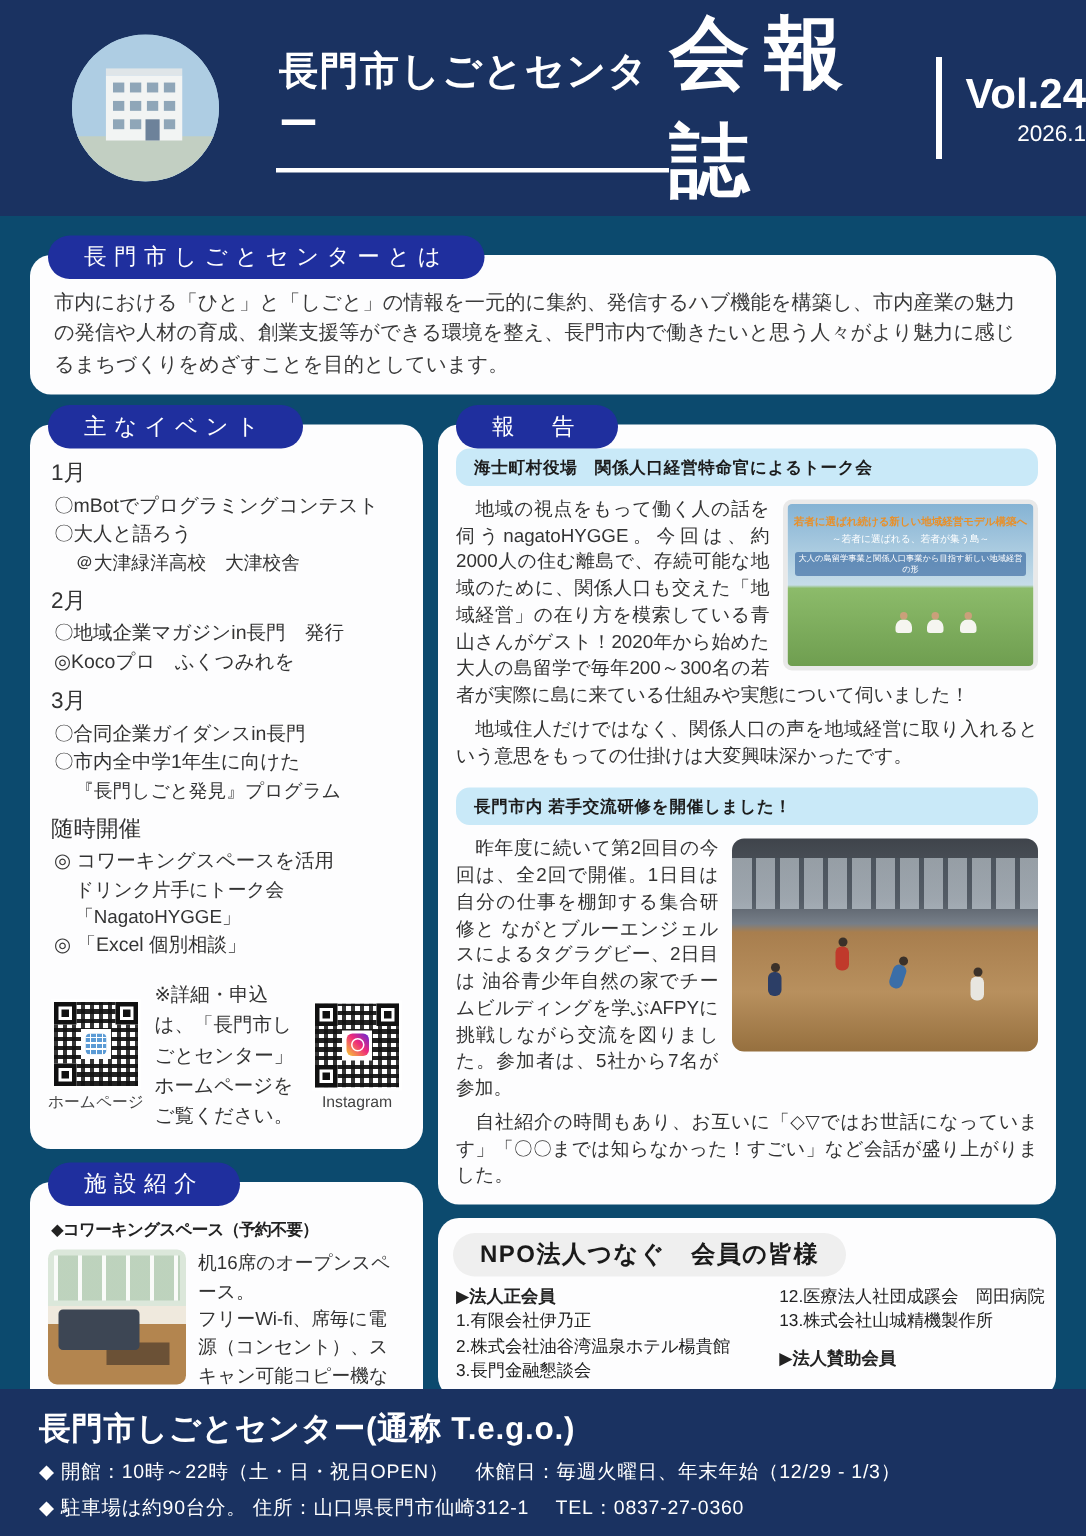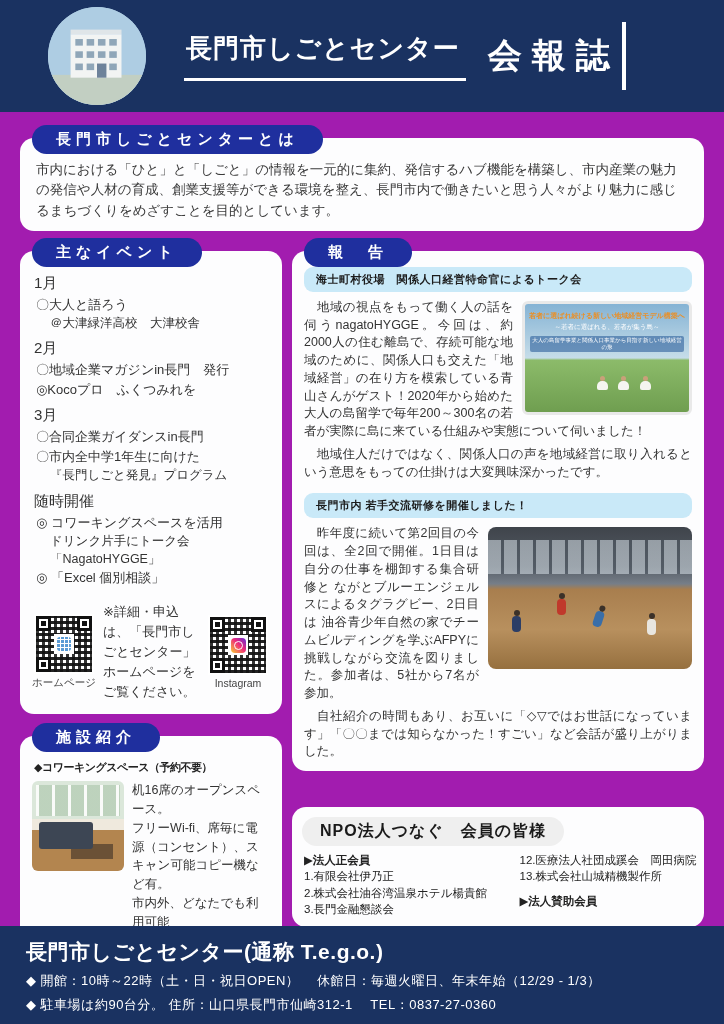--- a/index.html
+++ b/index.html
@@ -1,44 +1,44 @@
 <!DOCTYPE html>
 <html><head>
 <meta charset="utf-8">
 <style>
   * { box-sizing: border-box; margin: 0; padding: 0; }
   html,body { width:724px; height:1024px; }
   body { font-family:"Liberation Sans","DejaVu Sans",sans-serif; color:#333; }
-  .page { width:724px; height:1024px; overflow:hidden; display:flex; flex-direction:column; background:#a21caf; }
+  .page { width:724px; height:1024px; overflow:hidden; display:flex; flex-direction:column; background:#0c4a6e; }
 
   
   .masthead { flex:0 0 112px; background:#1a3261; display:flex; align-items:center; padding-left:48px; }
   .m-circle { width:98px; height:98px; border-radius:50%; overflow:hidden; flex:0 0 98px; background:#aecde3; }
   .m-circle svg { display:block; width:100%; height:100%; }
   .m-org { margin-left:38px; color:#fff; font-size:26px; font-weight:600; letter-spacing:1px;
            padding:0 6px 12px 2px; border-bottom:3px solid #fff; }
-  .m-pub { color:#fff; font-size:34px; font-weight:600; letter-spacing:10px; margin-left:22px; }
+  .m-pub { color:#fff; font-size:53px; font-weight:600; letter-spacing:10px; }
   .m-bar { width:4px; height:68px; background:#fff; margin:0 16px 0 2px; }
   .m-volblock { display:flex; flex-direction:column; align-items:flex-end; color:#fff; }
   .m-vol { font-size:28px; font-weight:600; }
   .m-date { font-size:15px; margin-top:2px; }
 
   
   main { flex:1 1 auto; padding:10px 20px 6px; overflow:hidden; }
   .card { position:relative; background:#fdfdfe; border-radius:14px; }
   .pill { position:absolute; top:-13px; left:12px; background:#1f2f9e; color:#fff; border-radius:999px;
-          padding:5px 24px; font-size:15px; font-weight:700; letter-spacing:5px; white-space:nowrap; }
+          padding:5px 24px; font-size:15px; font-weight:400; letter-spacing:5px; white-space:nowrap; }
 
   .about-card { margin-top:16px; padding:22px 16px 10px; }
   .about-body { font-size:13.5px; line-height:1.5; color:#3a3a3a; }
   .about-cite { font-size:13px; text-align:right; margin-top:2px; color:#3a3a3a; }
 
   .columns { display:flex; gap:10px; margin-top:20px; align-items:flex-start; }
   .col-left { flex:0 0 262px; display:flex; flex-direction:column; gap:22px; }
-  .col-right { flex:1 1 auto; display:flex; flex-direction:column; gap:36px; min-width:0; }
+  .col-right { flex:1 1 auto; display:flex; flex-direction:column; gap:9px; min-width:0; }
 
   
   .events-card { padding:16px 12px 12px; }
   .ev-month { font-size:15px; color:#333; margin:7px 0 2px 2px; }
   .ev-item { font-size:13px; line-height:1.5; margin-left:4px; color:#333; }
   .ev-cont { font-size:12.5px; line-height:1.45; margin-left:18px; color:#333; }
   .qr-row { display:flex; align-items:center; gap:7px; margin-top:14px; }
   .qr-block { display:flex; flex-direction:column; align-items:center; gap:2px; flex:0 0 64px; }
   .qr { position:relative; width:60px; height:60px; border:2px solid #fff; background:
         repeating-linear-gradient(90deg, rgba(17,17,17,.85) 0 3px, transparent 3px 6px),
@@ -143,37 +143,42 @@
           <rect x="29" y="60" width="8" height="7"></rect>
             <rect x="41" y="60" width="8" height="7"></rect>
             <rect x="65" y="60" width="8" height="7"></rect>
         </g>
         <rect x="52" y="60" width="10" height="15" fill="#6d829a"></rect>
       </svg>
     </div>
     <div class="m-org">長門市しごとセンター</div>
     <div class="m-pub">会報誌</div>
     <div class="m-bar"></div>
+    <div class="m-volblock">
+      <span class="m-vol">Vol.24</span>
+      <span class="m-date">2026.1</span>
+    </div>
   </header>
 
   <main>
 
     <section class="card about-card">
       <div class="pill">長門市しごとセンターとは</div>
       <p class="about-body">市内における「ひと」と「しごと」の情報を一元的に集約、発信するハブ機能を構築し、市内産業の魅力の発信や人材の育成、創業支援等ができる環境を整え、長門市内で働きたいと思う人々がより魅力に感じるまちづくりをめざすことを目的としています。</p>
     </section>
 
     <div class="columns">
 
       <div class="col-left">
 
         <section class="card events-card">
           <div class="pill">主なイベント</div>
 
           <div class="ev-month">1月</div>
+          <div class="ev-item">〇mBotでプログラミングコンテスト</div>
           <div class="ev-item">〇大人と語ろう</div>
           <div class="ev-cont">＠大津緑洋高校　大津校舎</div>
 
           <div class="ev-month">2月</div>
           <div class="ev-item">〇地域企業マガジンin長門　発行</div>
           <div class="ev-item">◎Kocoプロ　ふくつみれを</div>
 
           <div class="ev-month">3月</div>
           <div class="ev-item">〇合同企業ガイダンスin長門</div>
           <div class="ev-item">〇市内全中学1年生に向けた</div>

